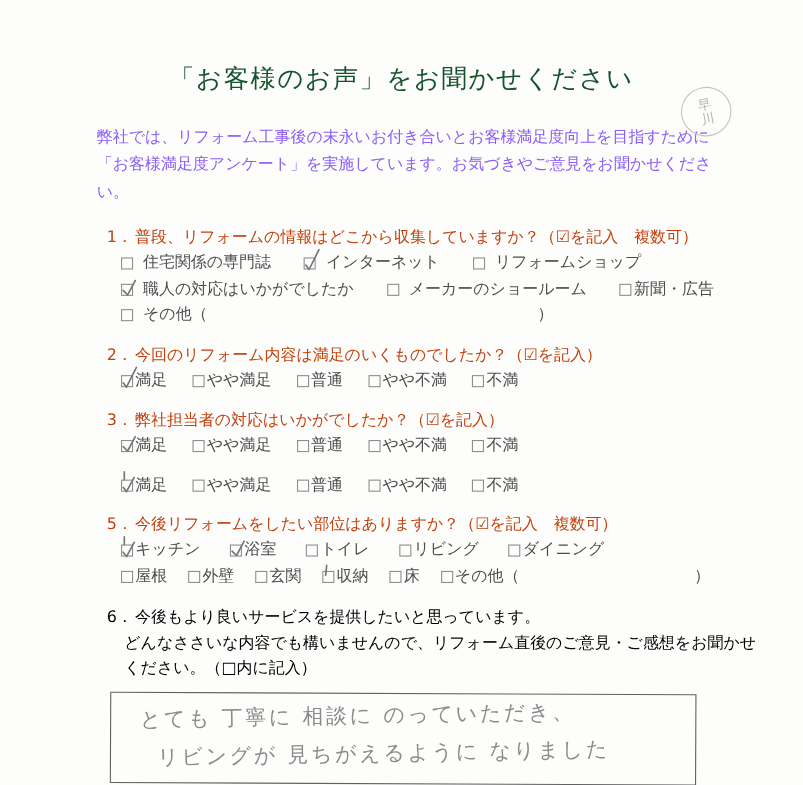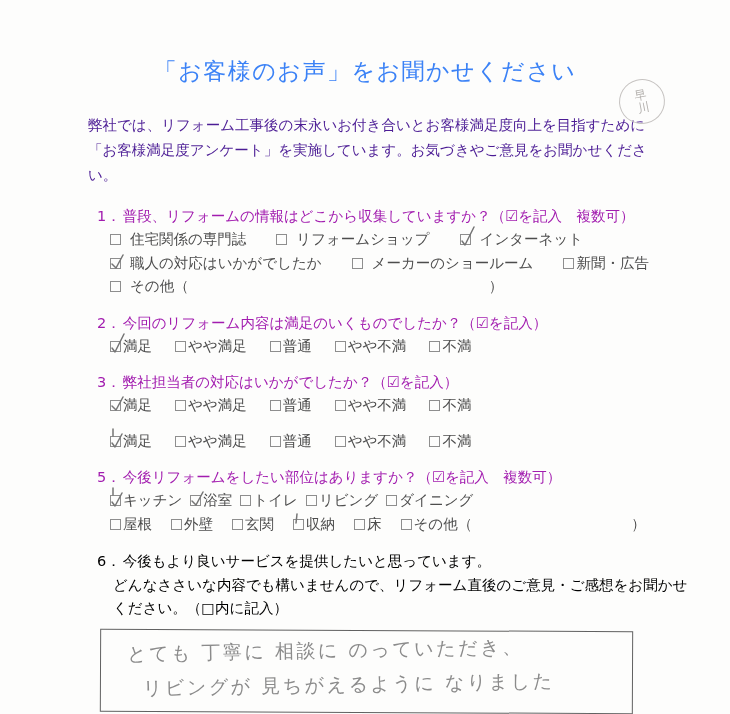--- a/index.html
+++ b/index.html
@@ -3,47 +3,47 @@
 <meta charset="utf-8">
 <style>
   * { margin:0; padding:0; box-sizing:border-box; }
   html,body { width:730px; height:714px; overflow:hidden; }
   body {
     font-family:"DejaVu Sans","Liberation Sans",sans-serif;
     background:#fdfdfc; color:#4b4b4b; position:relative;
   }
   .title {
     text-align:center; padding-top:56px; font-size:23px; font-weight:400;
-    color:#3b82f6; letter-spacing:1.5px;
+    color:#14532d; letter-spacing:1.5px;
   }
   .stamp {
     position:absolute; left:619px; top:79px; width:46px; height:45px;
     border:1.4px solid #c6c3c1; border-radius:50%;
     transform:rotate(-14deg);
     display:flex; flex-direction:column; align-items:center; justify-content:center;
     color:#b4b1ae; font-size:12px; line-height:1.05; letter-spacing:0;
   }
   .stamp span { transform:rotate(3deg); }
   .intro {
     margin:26px 0 0 88px; width:566px;
-    font-size:14.5px; line-height:25px; color:#4c1d95;
+    font-size:14.5px; line-height:25px; color:#8b5cf6;
   }
   .questions { margin:16px 0 0 97px; }
   .question { margin-bottom:12px; }
-  .q-heading { font-size:14.5px; line-height:24px; color:#a21caf; }
+  .q-heading { font-size:14.5px; line-height:24px; color:#c2410c; }
   .q-num { margin-right:2px; }
   .option-row {
     display:flex; align-items:center; margin-left:13px;
     line-height:23.5px; font-size:14.5px; color:#4d4d4d; white-space:nowrap;
   }
   .question[data-q="1"] .option-row { gap:30px; }
   .question[data-q="2"] .option-row,
   .question[data-q="3"] .option-row,
   .question[data-q="4"] .option-row { gap:23px; }
-  .question[data-q="5"] .option-row:nth-child(2) { gap:8px; }
+  .question[data-q="5"] .option-row:nth-child(2) { gap:27px; }
   .question[data-q="5"] .option-row:nth-child(3) { gap:19px; }
   .opt { display:inline-flex; align-items:center; }
   .cb {
     width:11px; height:11px; border:1.5px solid #8e8e8e; background:transparent;
     display:inline-block; position:relative; flex:none; margin-right:2px;
   }
   .opt.sp .cb { margin-right:9px; }
   .mk { position:absolute; left:-2px; top:-9px; width:18px; height:22px; overflow:visible; }
   .mk path { fill:none; stroke:#757575; stroke-width:1.5; stroke-linecap:round; stroke-linejoin:round; }
   .wgap1 { margin-left:270px; }
@@ -78,30 +78,30 @@
 
 <div class="questions">
     <div class="question" data-q="1">
       <div class="q-heading"><span class="q-num">1．</span><span>普段、リフォームの情報はどこから収集していますか？（☑を記入　複数可）</span></div>
       <div class="option-row">
         <span class="opt sp">
           <span class="cb"></span>
           <span class="opt-label">住宅関係の専門誌</span>
         </span>
         <span class="opt sp">
+          <span class="cb">
+            <svg class="mk" viewBox="0 0 18 22">
+              <path d="M3 15 L6 19 L15 1"></path>
+            </svg>
+          </span>
+          <span class="opt-label">インターネット</span>
+        </span>
+        <span class="opt sp">
           <span class="cb"></span>
           <span class="opt-label">リフォームショップ</span>
-        </span>
-        <span class="opt sp">
-          <span class="cb">
-            <svg class="mk" viewBox="0 0 18 22">
-              <path d="M3 15 L6 19 L15 1"></path>
-            </svg>
-          </span>
-          <span class="opt-label">インターネット</span>
         </span>
       </div>
       <div class="option-row">
         <span class="opt sp">
           <span class="cb">
             <svg class="mk" viewBox="0 0 18 22">
               <path d="M3 14 L7 18 L14 5"></path>
             </svg>
           </span>
           <span class="opt-label">職人の対応はいかがでしたか</span>

